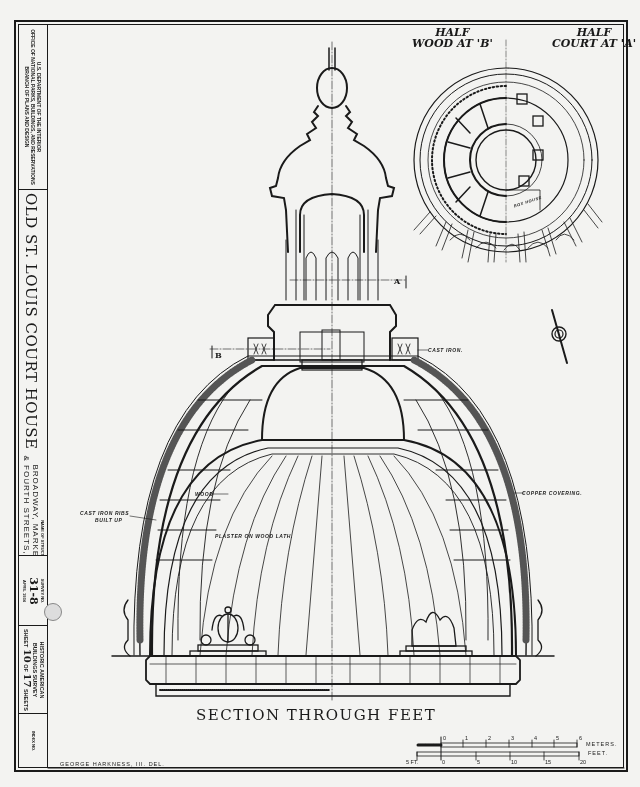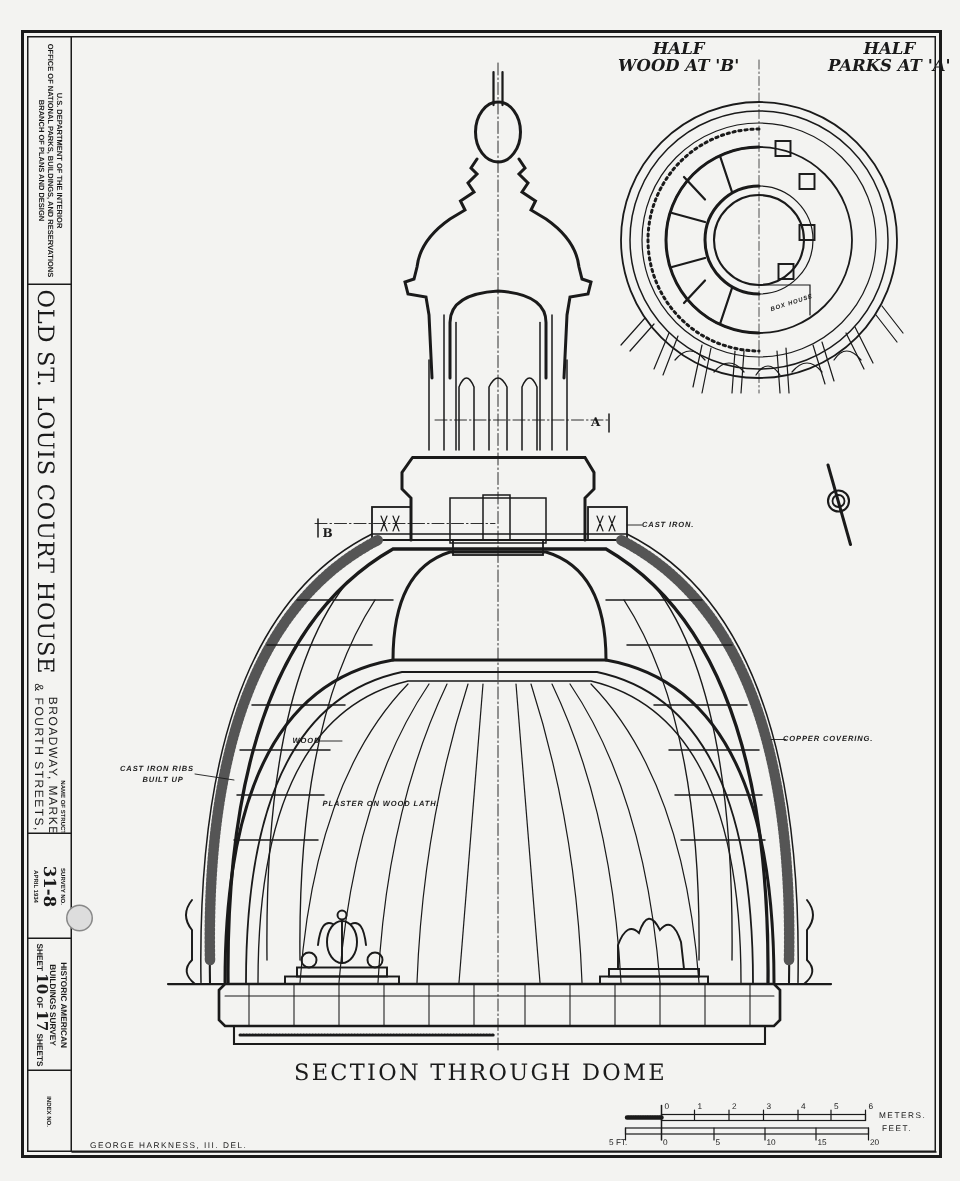--- a/index.html
+++ b/index.html
@@ -285,35 +285,35 @@
       <line x1="48" y1="768" x2="624" y2="768" stroke-width="1"></line>
     </g>
   </svg>
 
   <div class="plan-label" style="left:412px;top:27px;">
     <div>HALF</div>
     <div>WOOD AT 'B'</div>
   </div>
   <div class="plan-label" style="left:552px;top:27px;">
     <div>HALF</div>
-    <div>PARKS AT 'A'</div>
+    <div>COURT AT 'A'</div>
   </div>
   <div class="annot" style="left:513px;top:199px;font-size:4px;transform:rotate(-18deg);">BOX HOUSE</div>
 
   <div class="marker" style="left:394px;top:276px;">A</div>
   <div class="marker" style="left:215px;top:350px;">B</div>
 
   <div class="annot" style="left:428px;top:347px;">CAST IRON.</div>
   <div class="annot" style="left:522px;top:490px;">COPPER COVERING.</div>
   <div class="annot" style="left:80px;top:510px;">CAST IRON RIBS</div>
   <div class="annot" style="left:95px;top:517px;">BUILT UP</div>
   <div class="annot" style="left:195px;top:491px;">WOOD</div>
   <div class="annot" style="left:215px;top:533px;">PLASTER ON WOOD LATH.</div>
 
-  <div class="section-title">SECTION THROUGH DOME</div>
+  <div class="section-title">SECTION THROUGH FEET</div>
 
   <div class="delineator">GEORGE HARKNESS, III. DEL.</div>
 
   <div class="scale-label" style="left:586px;top:741px;">METERS.</div>
   <div class="scale-label" style="left:588px;top:750px;">FEET.</div>
   <div class="tick-label" style="left:443px;top:735px;">0</div>
   <div class="tick-label" style="left:465px;top:735px;">1</div>
   <div class="tick-label" style="left:488px;top:735px;">2</div>
   <div class="tick-label" style="left:511px;top:735px;">3</div>
   <div class="tick-label" style="left:534px;top:735px;">4</div>

